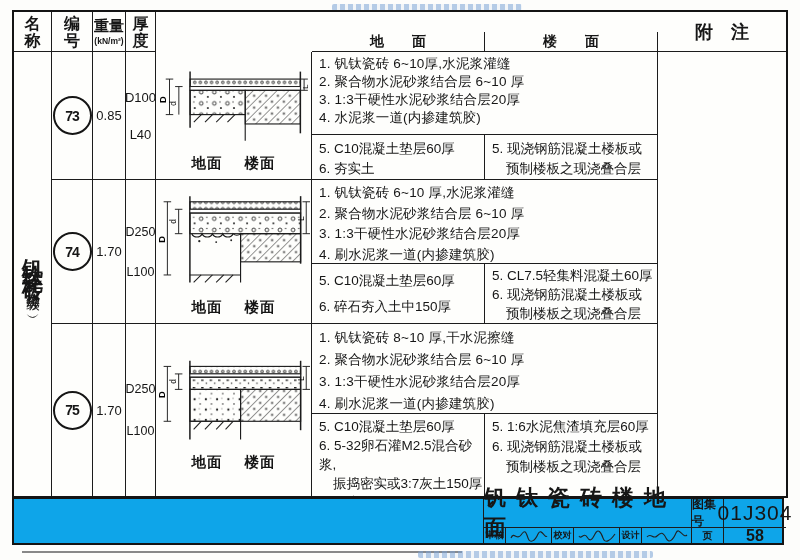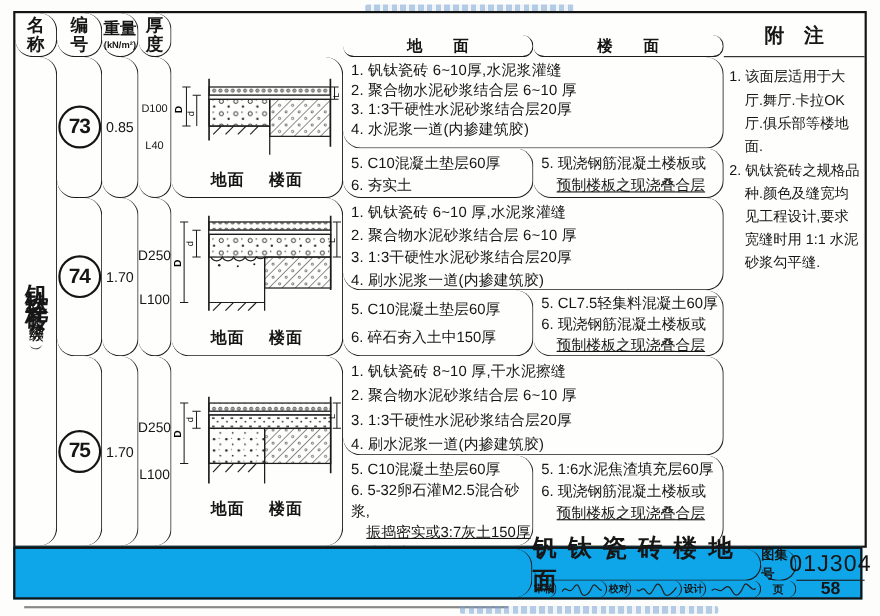--- a/index.html
+++ b/index.html
@@ -3,45 +3,45 @@
 <meta charset="utf-8">
 <style>
   html,body{margin:0;padding:0;}
   body{
     width:800px;height:560px;background:#f6f6f3;
     font-family:"Liberation Sans","DejaVu Sans",sans-serif;
     color:#161616;position:relative;overflow:hidden;
   }
   #canvas{position:absolute;inset:0;background:#fdfdfb;}
   .cell{position:absolute;box-sizing:border-box;}
-  .bR{border-right:1.6px solid #1c1c1c;border-radius:16px;}
+  .bR{border-right:1.6px solid #1c1c1c;}
   .bB{border-bottom:1.6px solid #1c1c1c;}
   #main-table{
     position:absolute;left:12px;top:10px;width:772px;height:484px;
     border:2.4px solid #141414;box-sizing:content-box;background:#fefefc;
   }
   #bottom-strip{
     position:absolute;left:12px;top:497px;width:772px;height:48px;
     border:2.4px solid #141414;box-sizing:border-box;background:#0ea5e9;
   }
   .hdr{display:flex;align-items:center;justify-content:center;font-weight:bold;}
   .wrap2{width:22px;word-break:break-all;line-height:17px;text-align:center;font-size:16px;}
   .vcenter{display:flex;align-items:center;justify-content:center;}
   .vcol{display:flex;flex-direction:column;align-items:center;justify-content:center;}
   .circ{
     width:35px;height:35px;border:2.2px solid #151515;border-radius:50%;
     display:flex;align-items:center;justify-content:center;
-    font-size:19px;font-weight:bold;letter-spacing:-1px;
+    font-size:14px;font-weight:bold;letter-spacing:-1px;
   }
   .items{font-size:13.5px;padding:3px 0 0 7px;letter-spacing:.2px;}
   .items div{white-space:nowrap;}
   .r74c div{line-height:20.5px;}
   .r75c div{line-height:22px;}
   .sub-items{font-size:13.5px;padding:4px 0 0 7px;}
-  .indent{padding-left:14px;text-decoration:underline;}
+  .indent{padding-left:14px;}
   .name-vert{
     writing-mode:vertical-lr;text-orientation:upright;
     display:flex;align-items:center;justify-content:center;height:100%;width:100%;
   }
   .name-main{font-size:21px;font-weight:bold;letter-spacing:7px;}
   .name-sub{font-size:13.5px;letter-spacing:2px;margin-top:10px;}
   .notes-box{font-size:13px;line-height:21px;padding:7px 4px 0 5px;}
   .note{padding-left:14px;text-indent:-14px;margin-bottom:1px;}
   .diagram-cell{display:flex;flex-direction:column;align-items:center;justify-content:flex-end;padding-bottom:6px;}
   .diag-labels{font-size:14.5px;font-weight:bold;letter-spacing:1px;display:flex;gap:22px;margin-top:2px;}
@@ -119,21 +119,21 @@
       <div class="name-vert">
         <span class="name-main">钒钛瓷砖</span>
         <span class="name-sub">（燃烧等级A）</span>
       </div>
     </div>
 
     <div class="cell bR bB vcenter" style="left:38px;top:40px;width:41px;height:128px">
       <div class="circ">73</div>
       </div>
     <div class="cell bR bB vcenter" style="left:79px;top:40px;width:33px;height:128px;font-size:13px">0.85</div>
-    <div class="cell bR bB vcol" style="left:112px;top:40px;width:30px;height:128px;font-size:10px;gap:22px">
+    <div class="cell bR bB vcol" style="left:112px;top:40px;width:30px;height:128px;font-size:13px;gap:22px">
       <span>D100</span>
       <span>L40</span>
       </div>
 
     <div class="cell bR bB diagram-cell" style="left:142px;top:40px;width:156px;height:128px">
       <svg width="152" height="86" viewBox="0 0 162 92">
         <line x1="34" y1="6" x2="34" y2="66" stroke="#1c1c1c" stroke-width="1.6"></line>
         <line x1="152" y1="6" x2="152" y2="72" stroke="#1c1c1c" stroke-width="1.6"></line>
         <rect x="34" y="14" width="118" height="8" fill="url(#pTile)" stroke="#1c1c1c" stroke-width="1.2"></rect>
         <rect x="34" y="22" width="118" height="4" fill="#fff" stroke="#1c1c1c" stroke-width="1"></rect>
@@ -306,24 +306,20 @@
       <div>6. 5-32卵石灌M2.5混合砂浆,</div>
       <div class="indent">振捣密实或3:7灰土150厚</div>
       <div>7. 夯实土</div>
     </div>
     <div class="cell bR sub-items" style="left:471px;top:402px;width:173px;height:82px;line-height:20px;padding-top:3px">
       <div>5. 1:6水泥焦渣填充层60厚</div>
       <div>6. 现浇钢筋混凝土楼板或</div>
       <div class="indent">预制楼板之现浇叠合层</div>
     </div>
 
-    <div class="cell notes-box" style="left:644px;top:40px;width:128px;height:444px">
-      <div class="note">1. 该面层适用于大厅.舞厅.卡拉OK厅.俱乐部等楼地面.</div>
-      <div class="note">2. 钒钛瓷砖之规格品种.颜色及缝宽均见工程设计,要求宽缝时用 1:1 水泥砂浆勾平缝.</div>
-    </div>
   </div>
 
   <div id="bottom-strip">
     <div class="cell bR" style="left:0;top:0;width:470px;height:44px"></div>
     <div class="cell bR bB tb-title" style="left:470px;top:0;width:208px;height:29px">钒钛瓷砖楼地面</div>
     <div class="cell bR bB tb-small" style="left:678px;top:0;width:32px;height:29px">图集号</div>
     <div class="cell bB tb-big" style="left:710px;top:0;width:62px;height:29px">01J304</div>
 
     <div class="cell bR tb-small" style="left:470px;top:29px;width:22px;height:15px;font-size:9px">审核</div>
     <div class="cell bR sigcell" style="left:492px;top:29px;width:46px;height:15px">

